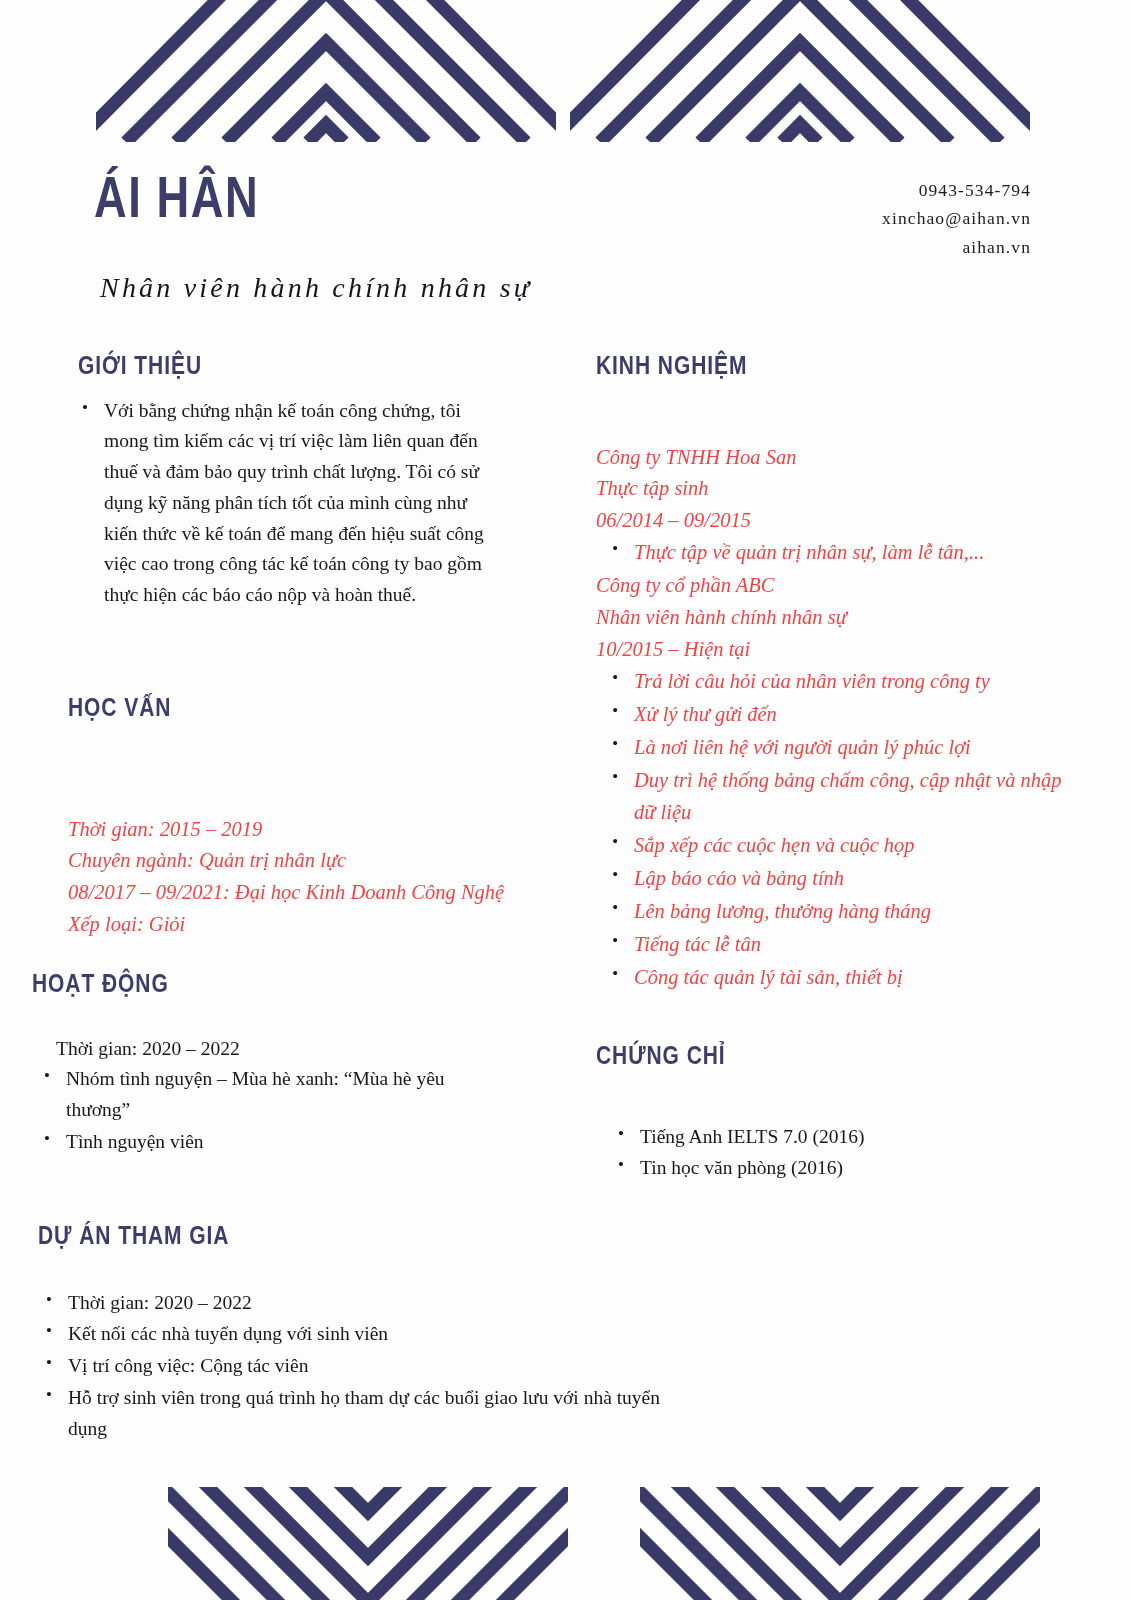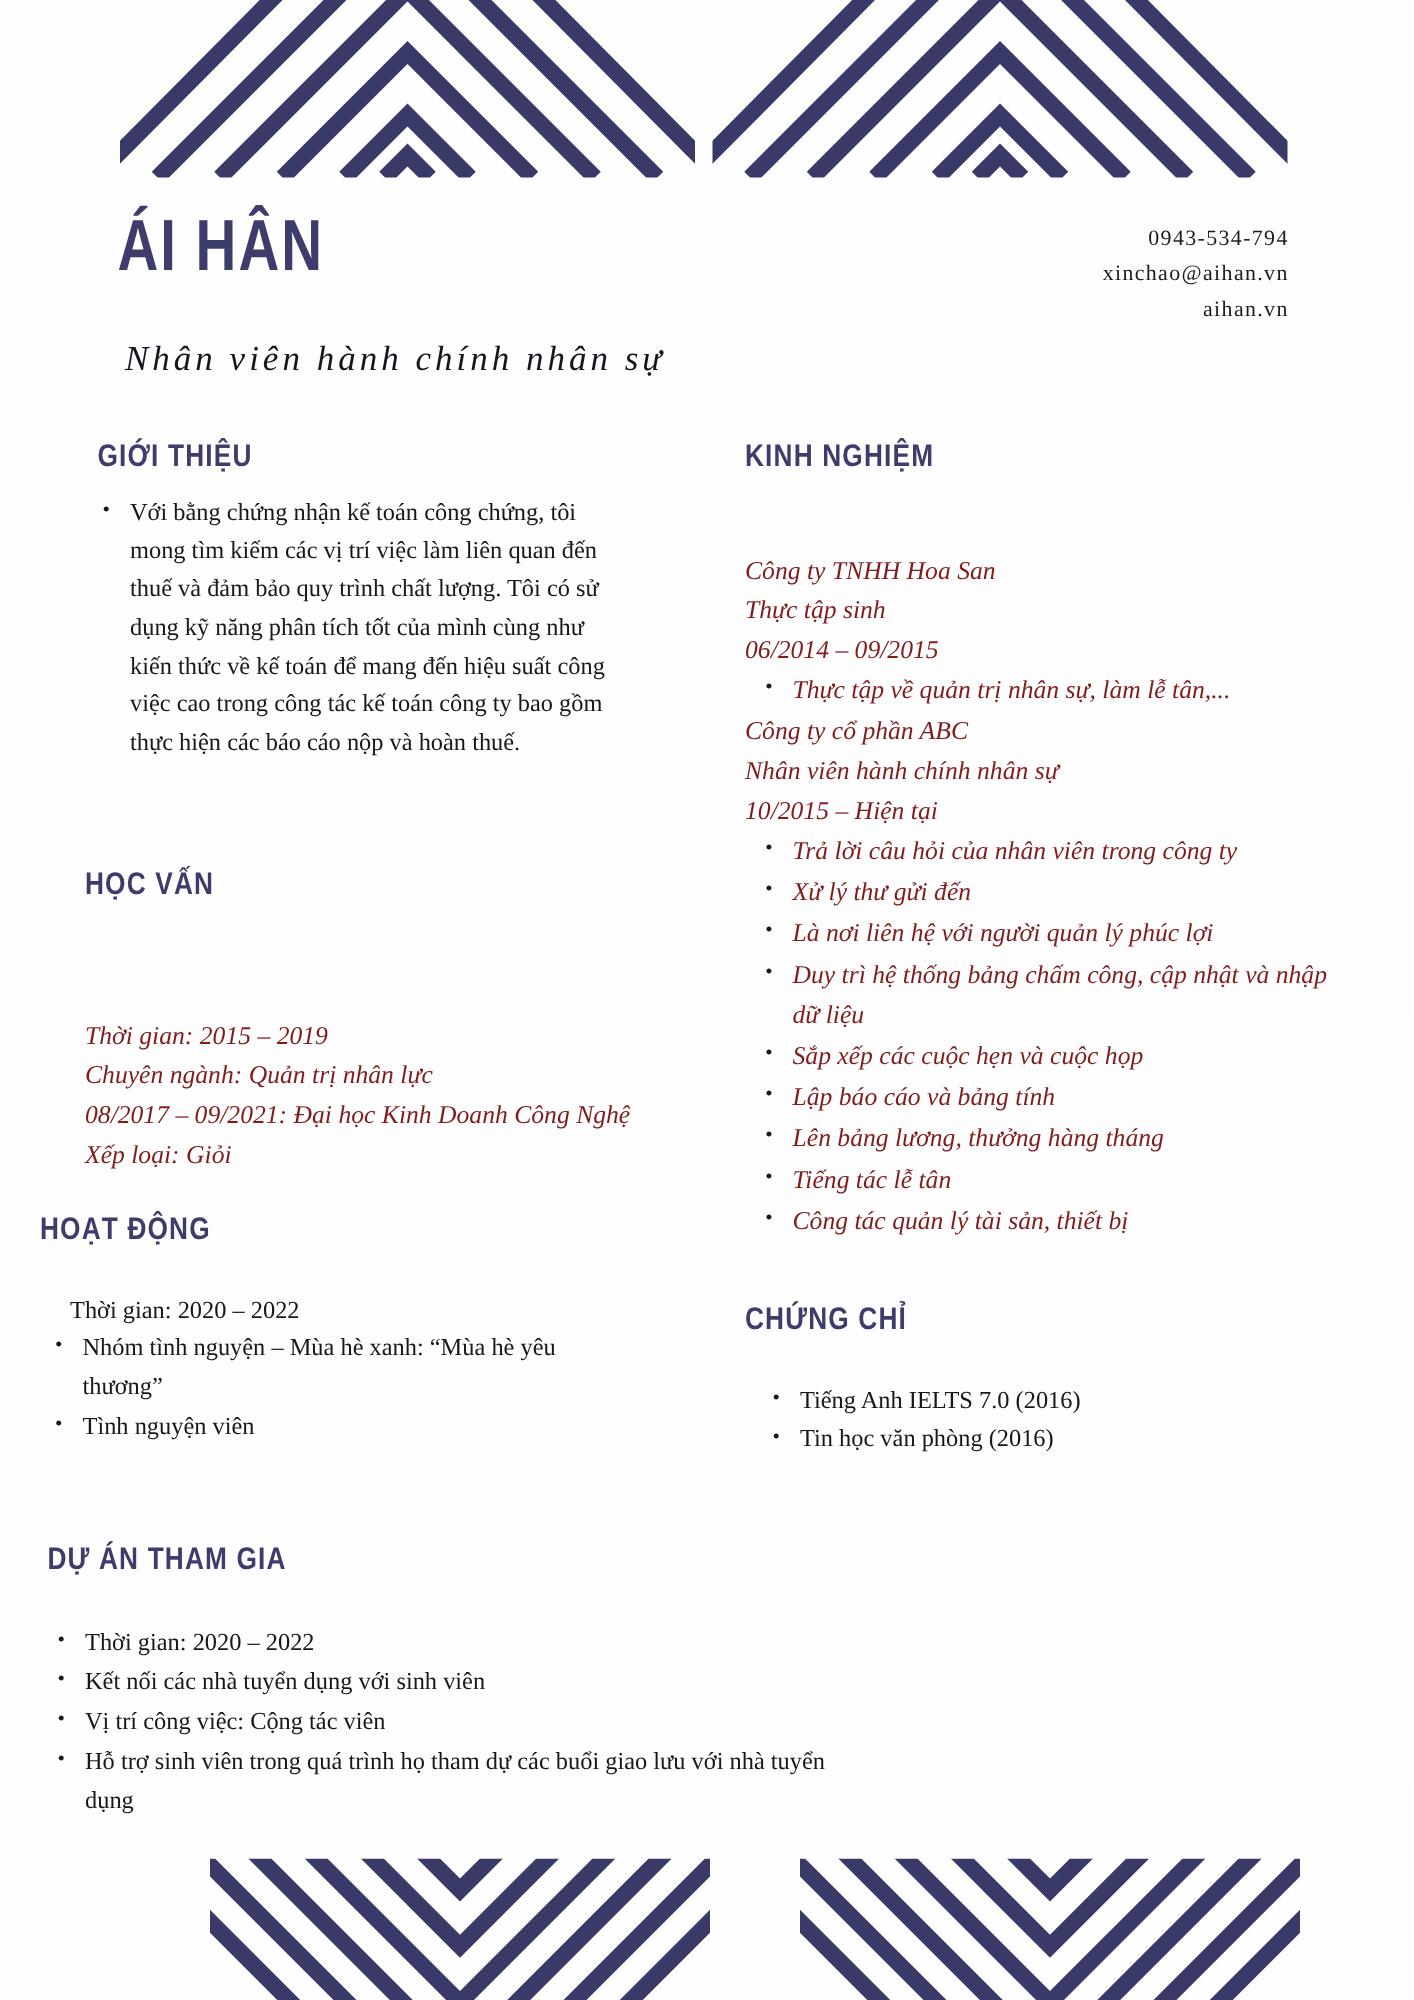--- a/index.html
+++ b/index.html
@@ -103,21 +103,21 @@
     font-family: "Liberation Serif", serif;
     font-size: 19.5px;
     line-height: 1.58;
     color: #17171c;
   }
   .body-italic {
     font-family: "Liberation Serif", serif;
     font-style: italic;
     font-size: 20.5px;
     line-height: 1.56;
-    color: #7f1d1d;
+    color: #ef4444;
   }
 
   ul.bullets {
     margin: 0;
     padding: 0 0 0 26px;
     list-style: none;
   }
   ul.bullets > li {
     position: relative;
     padding-left: 22px;
@@ -143,23 +143,23 @@
 
   .sec-act         { position: absolute; left: 32px;  top: 618px; width: 470px; }
   .sec-act .lines  { margin-top: 36px; }
   .sec-act ul      { padding-left: 12px; margin-top: 0; }
 
   .sec-exp         { position: absolute; left: 16px;  top: 0;   width: 470px; }
   .sec-exp .lines  { margin-top: 62px; }
   .sec-exp ul      { padding-left: 16px; margin-top: 0; }
 
   .sec-cert        { position: absolute; left: 16px;  top: 690px; width: 470px; }
-  .sec-cert ul     { margin-top: 36px; padding-left: 22px; }
-
-  .sec-proj        { position: absolute; left: 38px;  top: 12px;   width: 640px; }
+  .sec-cert ul     { margin-top: 52px; padding-left: 22px; }
+
+  .sec-proj        { position: absolute; left: 38px;  top: 0;   width: 640px; }
   .sec-proj ul     { margin-top: 38px; padding-left: 8px; }
   .sec-proj li     { margin-bottom: 8px; }
 </style>
 </head>
 <body>
 
 <div class="page">
 
   <div class="chev chev-top-left">
     <svg viewBox="0 0 460 150" preserveAspectRatio="none">

